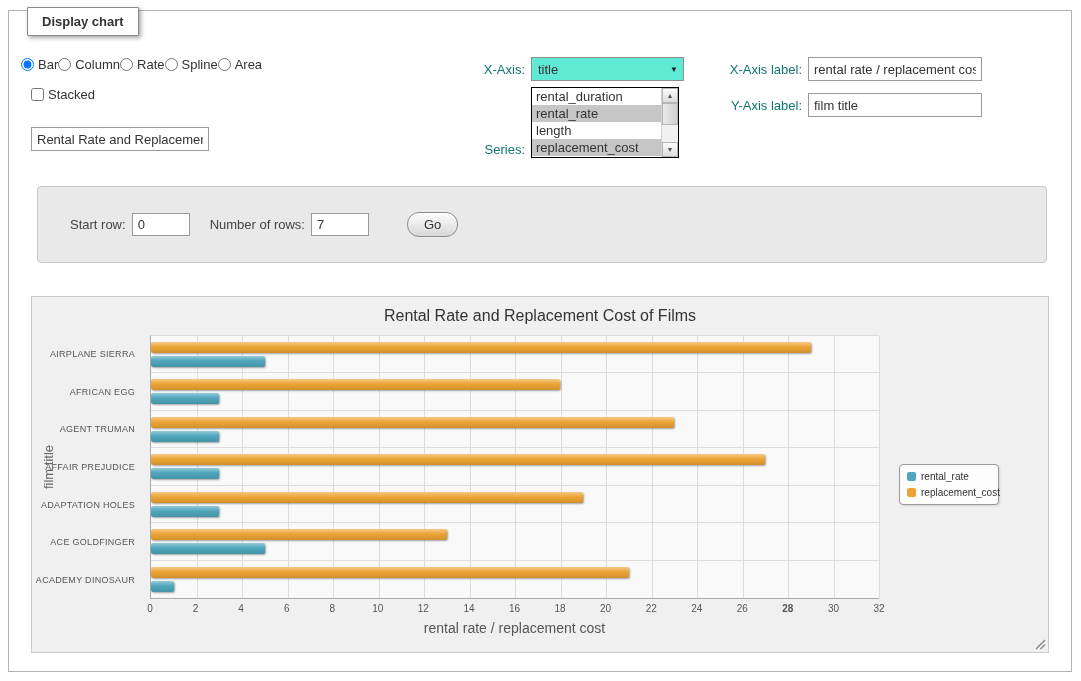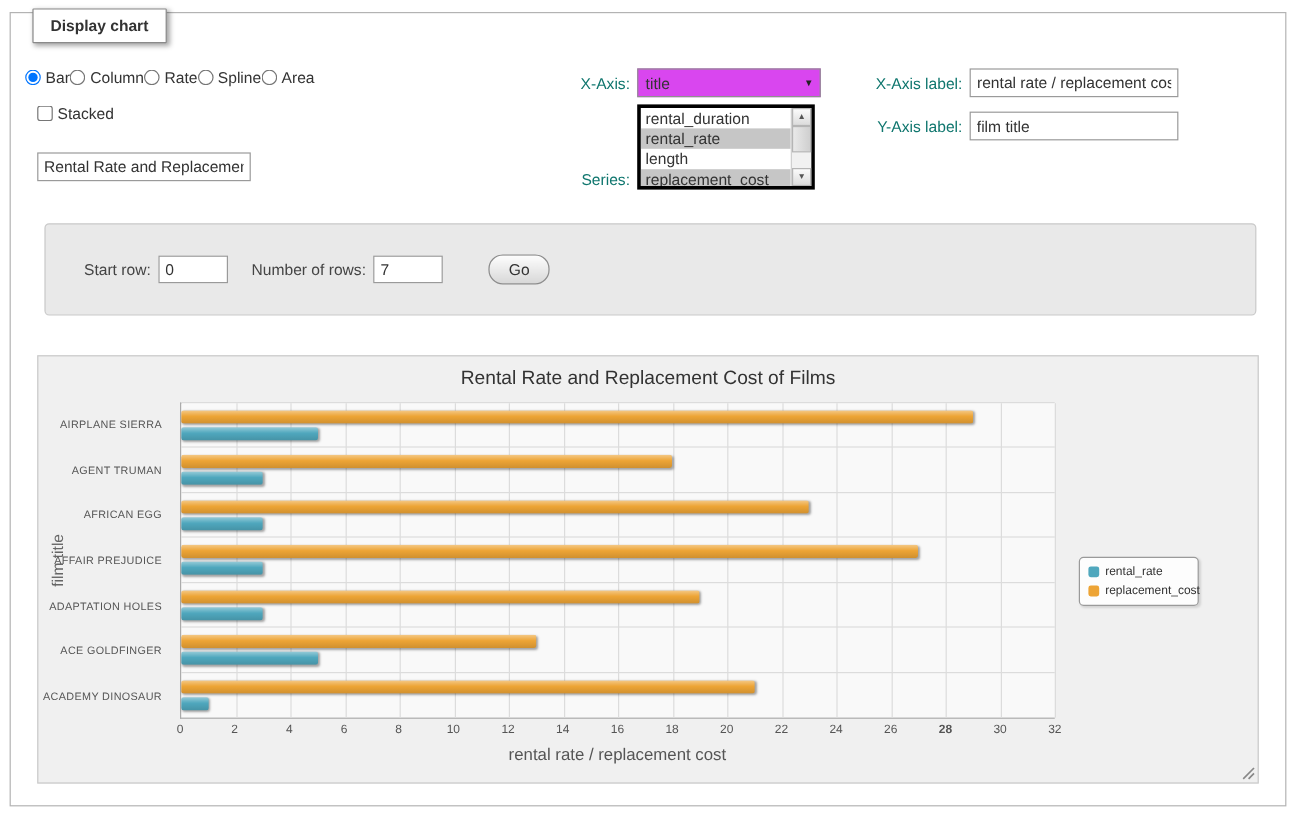--- a/index.html
+++ b/index.html
@@ -13,25 +13,25 @@
   .stacked-row { position:absolute; left:22px; top:76px; }
   .title-input { position:absolute; left:22px; top:116px; width:178px; height:24px; }
   input[type=text] { border:1px solid #9a9a9a; padding:2px 5px; font-family:inherit; font-size:13px; color:#333; background:#fff; }
 
   .lbl-right { position:absolute; text-align:right; color:#0f766e; }
   #xaxis-lbl { left:432px; top:51px; width:84px; }
   #series-lbl { left:432px; top:131px; width:84px; }
   #xlabel-lbl { left:705px; top:51px; width:88px; }
   #ylabel-lbl { left:705px; top:87px; width:88px; }
 
-  .select { position:absolute; left:522px; top:46px; width:153px; height:24px; border:1px solid #8f8f8f; background:#d946ef; display:flex; align-items:center; }
+  .select { position:absolute; left:522px; top:46px; width:153px; height:24px; border:1px solid #8f8f8f; background:#5eead4; display:flex; align-items:center; }
   .select .sel-text { flex:1; padding:0 6px; overflow:hidden; white-space:nowrap; }
   .select .sel-arrow { width:18px; text-align:center; font-size:8px; color:#222; }
 
-  .listbox { position:absolute; left:522px; top:76px; width:148px; height:71px; border:3px solid #000000; background:#fff; display:flex; }
+  .listbox { position:absolute; left:522px; top:76px; width:148px; height:71px; border:1px solid #000000; background:#fff; display:flex; }
   .list-options { flex:1; overflow:hidden; }
   .list-option { height:17px; line-height:17px; padding-left:4px; font-size:13px; white-space:nowrap; overflow:hidden; }
   .list-option.selected { background:#c6c6c6; }
   .list-scrollbar { width:17px; background:#f1f1f1; border-left:1px solid #d0d0d0; display:flex; flex-direction:column; }
   .sb-btn { height:15px; background:linear-gradient(#fbfbfb,#dcdcdc); border:1px solid #b5b5b5; font-size:7px; color:#555; display:flex; align-items:center; justify-content:center; }
   .sb-track { flex:1; position:relative; }
   .sb-thumb { position:absolute; top:0; left:0; right:0; height:22px; background:linear-gradient(90deg,#e9e9e9,#cfcfcf); border:1px solid #b5b5b5; }
 
   .axis-input { position:absolute; width:174px; height:24px; left:799px; }
   #xlabel-input { top:46px; }
@@ -135,22 +135,22 @@
     <label>Number of rows:</label>
     <input type="text" value="7" style="">
     <button class="go-button">Go</button>
   </div>
 
   <div class="chart-panel">
     <div class="chart-title">Rental Rate and Replacement Cost of Films</div>
     <div class="y-title">film title</div>
     <div class="cat-col" id="cat-col">
         <div class="cat-label">AIRPLANE SIERRA</div>
+        <div class="cat-label">AFRICAN EGG</div>
         <div class="cat-label">AGENT TRUMAN</div>
-        <div class="cat-label">AFRICAN EGG</div>
         <div class="cat-label">AFFAIR PREJUDICE</div>
         <div class="cat-label">ADAPTATION HOLES</div>
         <div class="cat-label">ACE GOLDFINGER</div>
         <div class="cat-label">ACADEMY DINOSAUR</div>
       </div>
     <div class="plot-area" id="plot-area">
         <div class="gridline" style="left: 6.25%;"></div>
         <div class="gridline" style="left: 12.5%;"></div>
         <div class="gridline" style="left: 18.75%;"></div>
         <div class="gridline" style="left: 25%;"></div>

